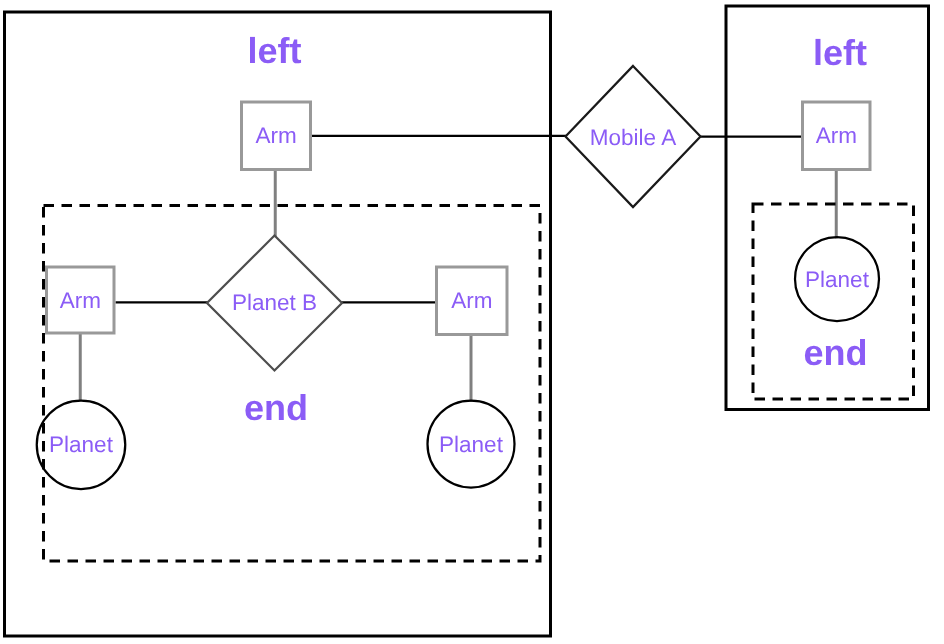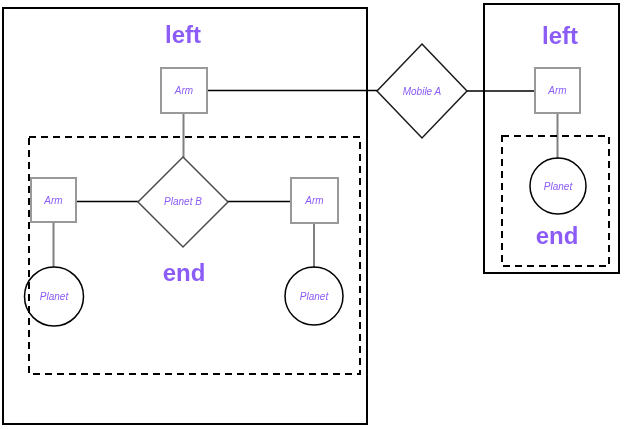--- a/index.html
+++ b/index.html
@@ -23,22 +23,21 @@
     width: 629px;
     height: 429px;
   }
   .lbl {
     position: absolute;
     transform: translate(-50%, -50%);
     white-space: nowrap;
     line-height: 1;
   }
   .node-lbl {
-    font-size: 10px;
-    font-style: italic;
+    font-size: 15px;
   }
   .title-lbl {
     font-size: 24px;
     font-weight: bold;
   }
 </style>
 </head>
 <body>
 
 <div class="canvas">

